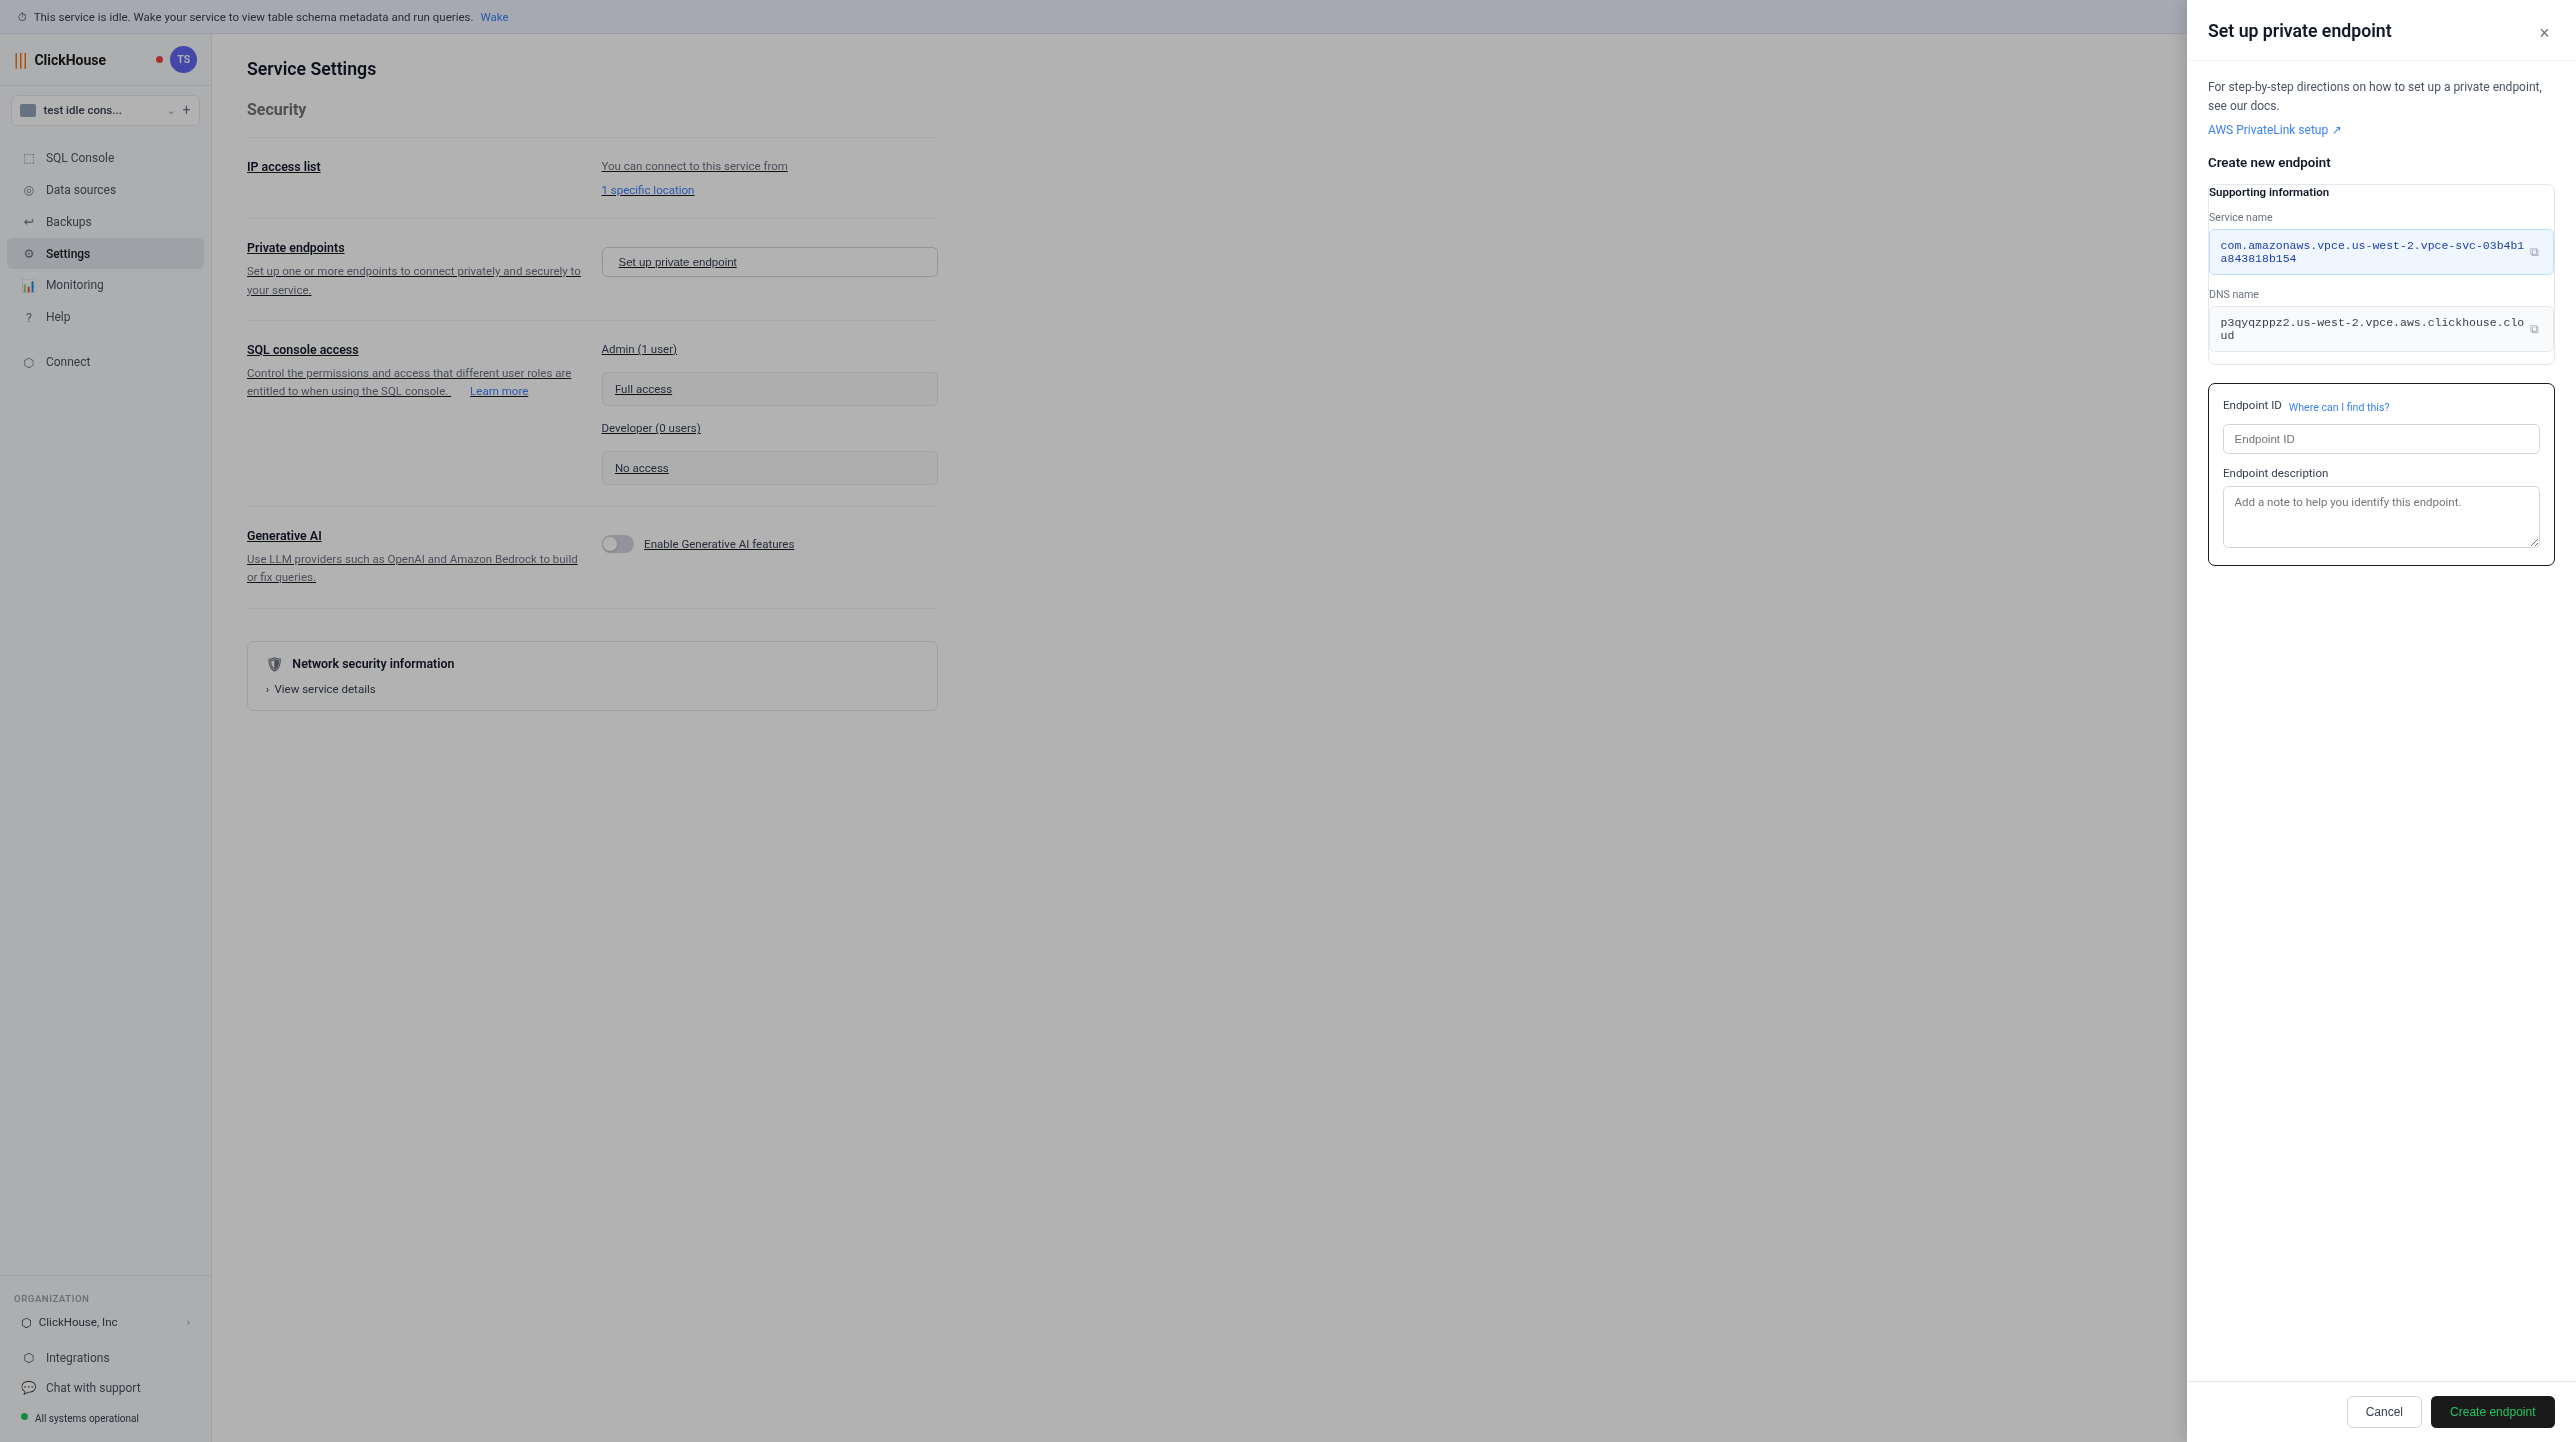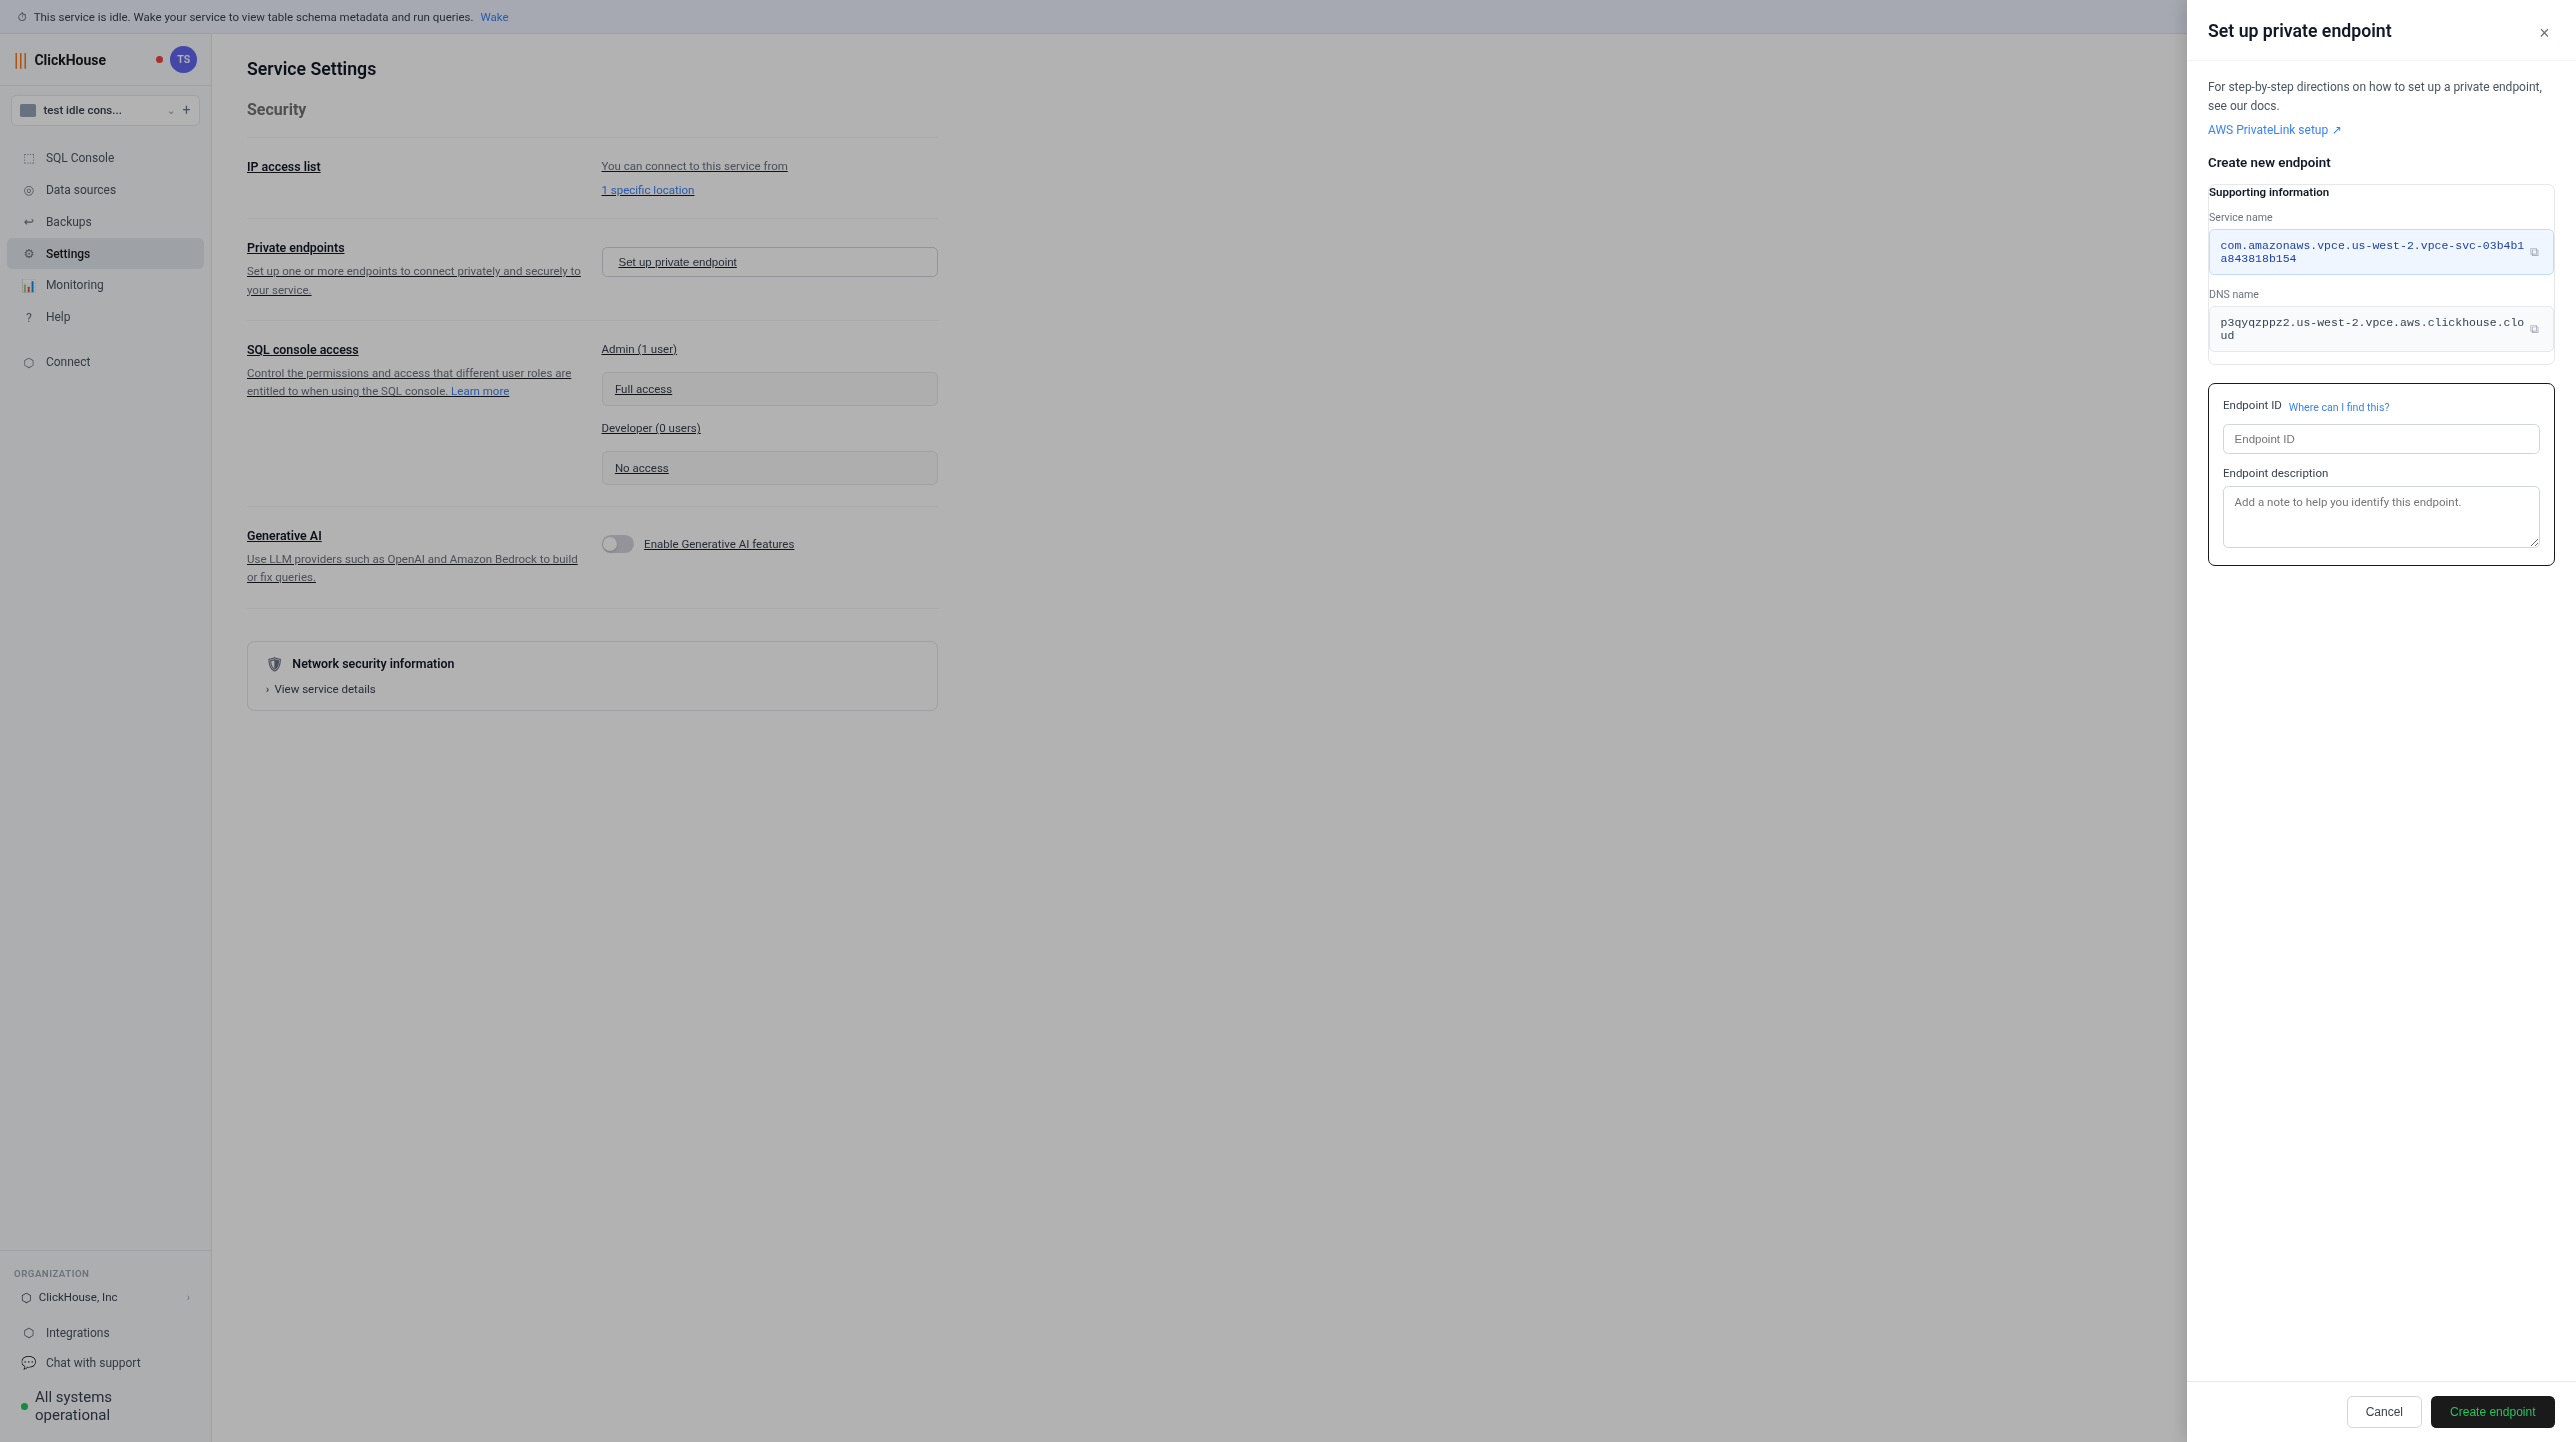--- a/index.html
+++ b/index.html
@@ -105,21 +105,21 @@
       align-items: center;
       gap: 8.9px;
       padding: 7px 14px;
       cursor: pointer;
       color: #4b5563;
       font-size: 12px;
       border-radius: 5.3px;
       margin: 0.9px 7px;
     }
     .footer-item .nav-icon { width: 16px; text-align: center; font-size: 12.4px; }
-    .system-status { display: flex; align-items: center; gap: 7px; padding: 7px 21px; font-size: 15px; color: #374151; }
+    .system-status { display: flex; align-items: flex-start; gap: 7px; padding: 7px 21px; font-size: 10px; color: #374151; }
     .system-dot { width: 7px; height: 7px; border-radius: 50%; background: #22c55e; }
 
     
     .main-content {
       flex: 1;
       overflow-y: auto;
       background: white;
       padding: 0;
     }
     .content-inner { padding: 25px 35px; max-width: 761px; }
@@ -131,21 +131,21 @@
       display: grid;
       grid-template-columns: 1fr 1fr;
       gap: 18px;
       padding: 21px 0;
       border-top: 0.9px solid #f1f5f9;
       text-decoration: underline;
     }
     .settings-row:last-child { border-bottom: 0.9px solid #f1f5f9; }
     .setting-label { font-size: 12.4px; font-weight: 600; color: #111827; margin-bottom: 7px; }
     .setting-desc { font-size: 11.5px; color: #6b7280; line-height: 1.6; }
-    .setting-desc a { color: #3b82f6; text-decoration: none; }
+    .setting-desc a { color: #3b82f6; text-decoration: none; margin-left: 19px; }
     .setting-right { display: flex; flex-direction: column; gap: 7px; }
     .setting-right-label { font-size: 11.5px; color: #374151; margin-bottom: 3.5px; }
 
     .location-link { color: #3b82f6; text-decoration: none; font-size: 11.5px; }
     .connect-from { font-size: 11.5px; color: #6b7280; margin-bottom: 3.5px; }
 
     .endpoint-btn {
       display: inline-flex;
       align-items: center;
       padding: 8px 16px;

